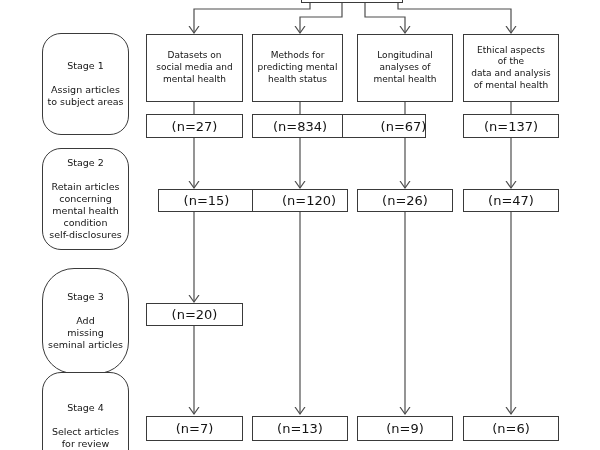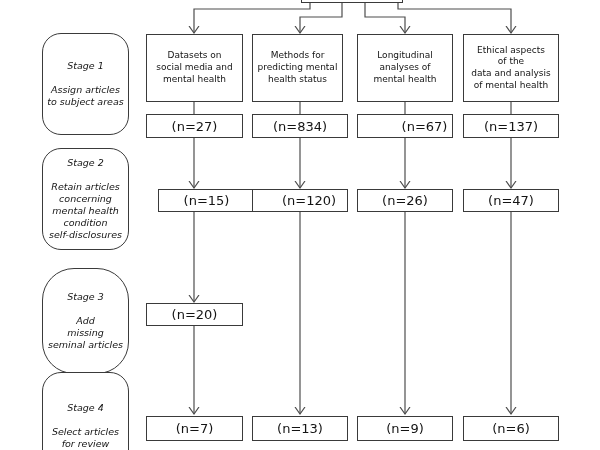--- a/index.html
+++ b/index.html
@@ -41,21 +41,20 @@
     border-radius: 19px;
     background: #ffffff;
     display: flex;
     flex-direction: column;
     align-items: center;
     justify-content: center;
     text-align: center;
     color: #141414;
     font-size: 9.5px;
     line-height: 1.28;
-    font-style: italic;
   }
   .stage .stage-title { margin-bottom: 12px; }
   .topbox {
     position: absolute;
     box-sizing: border-box;
     border: 1px solid #3a3a3a;
     background: #ffffff;
   }
 </style>
 </head>
@@ -144,21 +143,21 @@
 data and analysis
 of mental health</span>
   </div>
 
   <div class="box cnt" style="left:146px; top:114px; width:97px; height:24px;">
     <span>(n=27)</span>
   </div>
   <div class="box cnt" style="left:252px; top:114px; width:96px; height:24px;">
     <span>(n=834)</span>
   </div>
-  <div class="box cnt" style="left:357px; top:114px; width:96px; height:24px;padding-left:39px;">
+  <div class="box cnt" style="left:342px; top:114px; width:84px; height:24px;padding-left:39px;">
     <span>(n=67)</span>
   </div>
   <div class="box cnt" style="left:463px; top:114px; width:96px; height:24px;">
     <span>(n=137)</span>
   </div>
 
   <div class="box cnt" style="left:146px; top:189px; width:97px; height:23px;margin-left:12px;">
     <span>(n=15)</span>
   </div>
   <div class="box cnt" style="left:252px; top:189px; width:96px; height:23px;padding-left:18px;">

